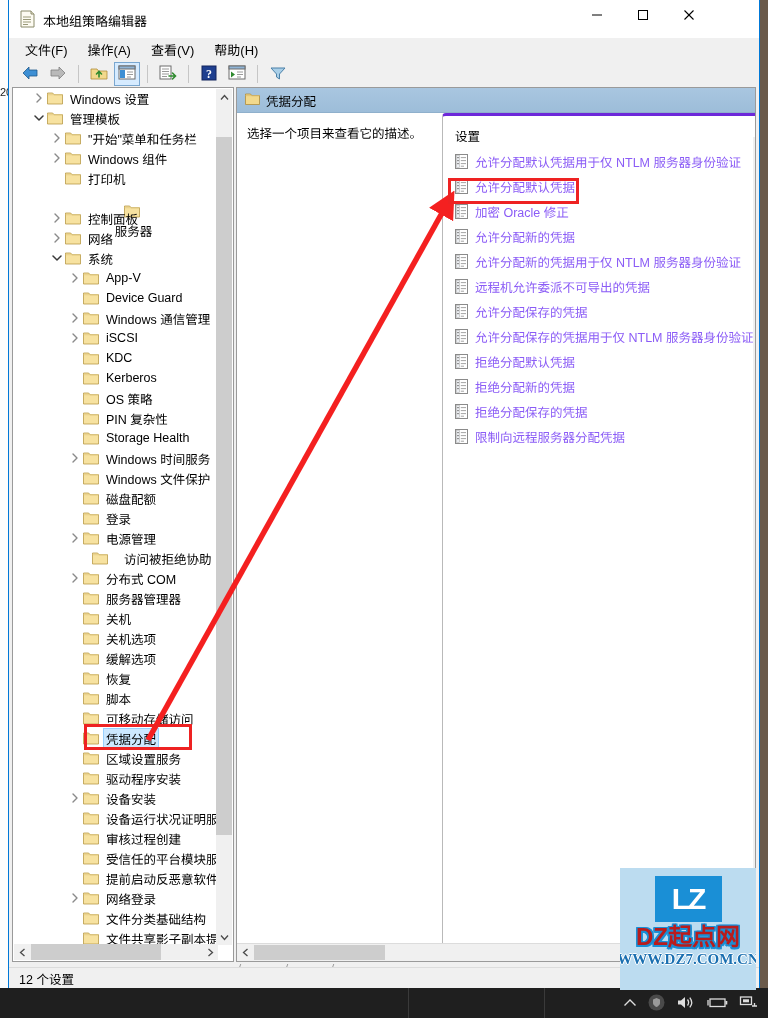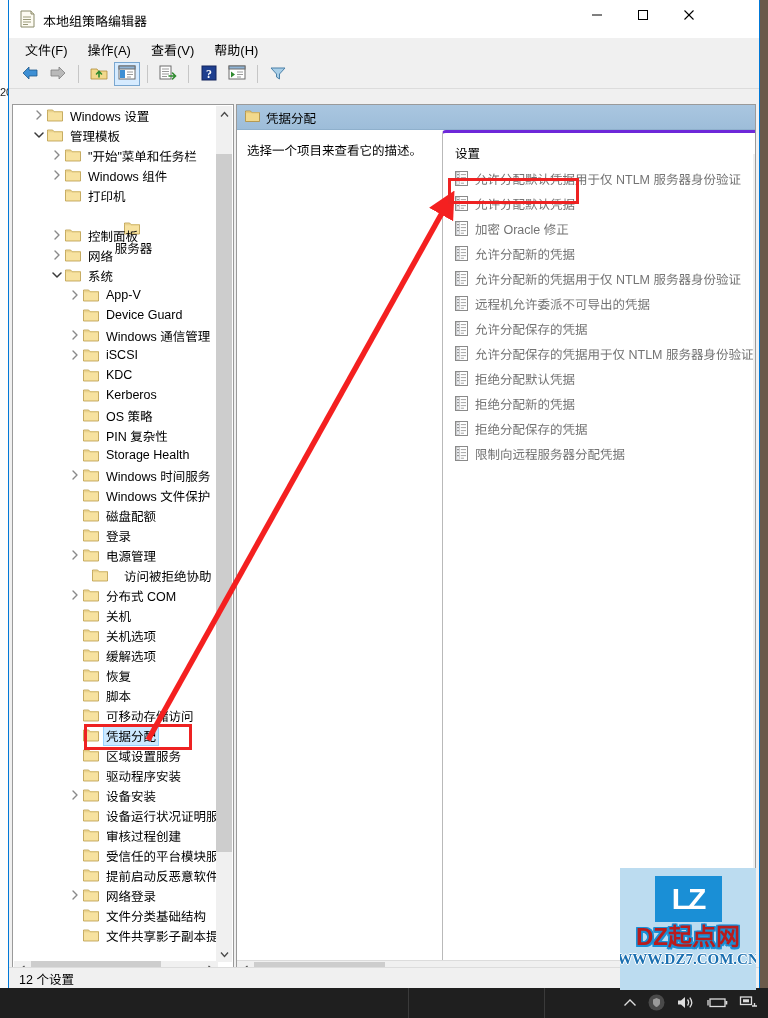--- a/index.html
+++ b/index.html
@@ -38,21 +38,21 @@
   #menubar{position:relative;height:22px;background:#f0f0f0;padding-left:8px;display:flex;align-items:center;gap:4px;}
   #menubar .mi{padding:2px 8px;font-size:13px;color:#000;white-space:nowrap;}
 
   
   #toolbar{position:relative;height:28px;background:#f0f0f0;display:flex;align-items:center;padding-left:8px;gap:2px;border-bottom:1px solid #dcdcdc;}
   .tbtn{width:26px;height:24px;display:flex;align-items:center;justify-content:center;border:1px solid transparent;box-sizing:border-box;}
   .tbtn.pressed{border:1px solid #7aa7d0;background:#d6ebff;}
   .tsep{width:1px;height:18px;background:#c6c6c6;margin:0 5px;}
 
   
-  #content{position:absolute;left:0;top:104px;width:750px;height:752px;background:#f0f0f0;box-sizing:border-box;padding:0 3px;}
+  #content{position:absolute;left:0;top:87px;width:750px;height:752px;background:#f0f0f0;box-sizing:border-box;padding:0 3px;}
 
   #panes{position:absolute;left:3px;top:0;width:744px;height:875px;display:flex;}
 
   
   #treepane{position:relative;width:222px;height:875px;background:#ffffff;border:1px solid #9a9a9a;box-sizing:border-box;overflow:hidden;}
   #treelist{position:absolute;left:0;top:0;width:205px;height:858px;overflow:hidden;}
   .trow{position:relative;height:20px;display:flex;align-items:center;white-space:nowrap;font-size:12.5px;color:#000;}
   .trow .exp{width:16px;height:16px;display:flex;align-items:center;justify-content:center;flex:0 0 16px;}
   .trow .exp svg{display:block;}
   .trow .fold{width:16px;height:14px;flex:0 0 16px;margin-right:4px;}
@@ -71,21 +71,21 @@
 
   
   #rightpane{position:relative;flex:1;height:875px;margin-left:2px;background:#ffffff;border:1px solid #9a9a9a;box-sizing:border-box;overflow:hidden;}
   #rp-header{position:relative;height:24px;background:linear-gradient(to bottom,#a9c6e0,#9dbdd9);display:flex;align-items:center;padding-left:8px;gap:6px;border-bottom:1px solid #8fb0cc;}
   #rp-header .lbl{font-size:12.5px;color:#000;}
   #rp-body{position:relative;height:848px;display:flex;}
   #desc-col{position:relative;width:205px;height:848px;background:#ffffff;border-right:1px solid #ffffff;padding:12px 8px 0 10px;box-sizing:border-box;}
   #desc-col .dtext{font-size:12.5px;color:#000;line-height:18px;}
   #list-col{position:relative;flex:1;height:848px;background:#ffffff;border-left:1px solid #b9b9b9;border-top:3px solid #6d28d9;border-top-left-radius:4px;overflow:hidden;}
   #list-head{font-size:12.5px;color:#000;padding:10px 0 4px 12px;}
-  .srow{position:relative;height:25px;display:flex;align-items:center;padding-left:12px;white-space:nowrap;font-size:12.5px;color:#737373;}
+  .srow{position:relative;height:25px;display:flex;align-items:center;padding-left:12px;white-space:nowrap;font-size:12.5px;color:#8b5cf6;}
   .srow .sicon{width:13px;height:15px;flex:0 0 13px;margin-right:7px;}
   
   #rp-hsb{position:absolute;left:0;bottom:0;width:100%;height:17px;background:#f0f0f0;border-top:1px solid #dcdcdc;}
   #rp-hsb .arrow{position:absolute;top:0;width:16px;height:16px;display:flex;align-items:center;justify-content:center;}
   #rp-hsb .arrow.l{left:0;}#rp-hsb .arrow.r{right:0;}
   #rp-hsb .thumb{position:absolute;left:17px;top:1px;width:131px;height:15px;background:#cdcdcd;}
   #rp-vsb-edge{position:absolute;right:0;top:24px;width:2px;height:824px;background:#f0f0f0;}
 
   
   #tabs{position:absolute;left:228px;top:875px;width:220px;height:20px;display:flex;align-items:flex-end;}
@@ -498,20 +498,28 @@
               <span class="exp">
                 <svg width="8" height="10" viewBox="0 0 8 10">
                   <path d="M2 1 L6 5 L2 9" fill="none" stroke="#8a8a8a" stroke-width="1.4" stroke-linecap="round" stroke-linejoin="round"></path>
                 </svg>
               </span>
               <span class="fold"><svg width="16" height="14" viewBox="0 0 16 14">
                   <path d="M0.5 2 h5.2 l1.3 1.7 h8.5 v9.3 h-15 z" fill="#f7e2a0" stroke="#b99a48" stroke-width="0.8"></path>
                   <path d="M0.5 3.7 h15" fill="none" stroke="#e0c97f" stroke-width="0.7"></path>
                 </svg></span>
               <span class="lbl">分布式 COM</span>
+            </div>
+            <div class="trow" style="padding-left: 54px;">
+              <span class="exp"></span>
+              <span class="fold"><svg width="16" height="14" viewBox="0 0 16 14">
+                  <path d="M0.5 2 h5.2 l1.3 1.7 h8.5 v9.3 h-15 z" fill="#f7e2a0" stroke="#b99a48" stroke-width="0.8"></path>
+                  <path d="M0.5 3.7 h15" fill="none" stroke="#e0c97f" stroke-width="0.7"></path>
+                </svg></span>
+              <span class="lbl">服务器管理器</span>
             </div>
             <div class="trow" style="padding-left: 54px;">
               <span class="exp"></span>
               <span class="fold"><svg width="16" height="14" viewBox="0 0 16 14">
                   <path d="M0.5 2 h5.2 l1.3 1.7 h8.5 v9.3 h-15 z" fill="#f7e2a0" stroke="#b99a48" stroke-width="0.8"></path>
                   <path d="M0.5 3.7 h15" fill="none" stroke="#e0c97f" stroke-width="0.7"></path>
                 </svg></span>
               <span class="lbl">关机</span>
             </div>
             <div class="trow" style="padding-left: 54px;">

